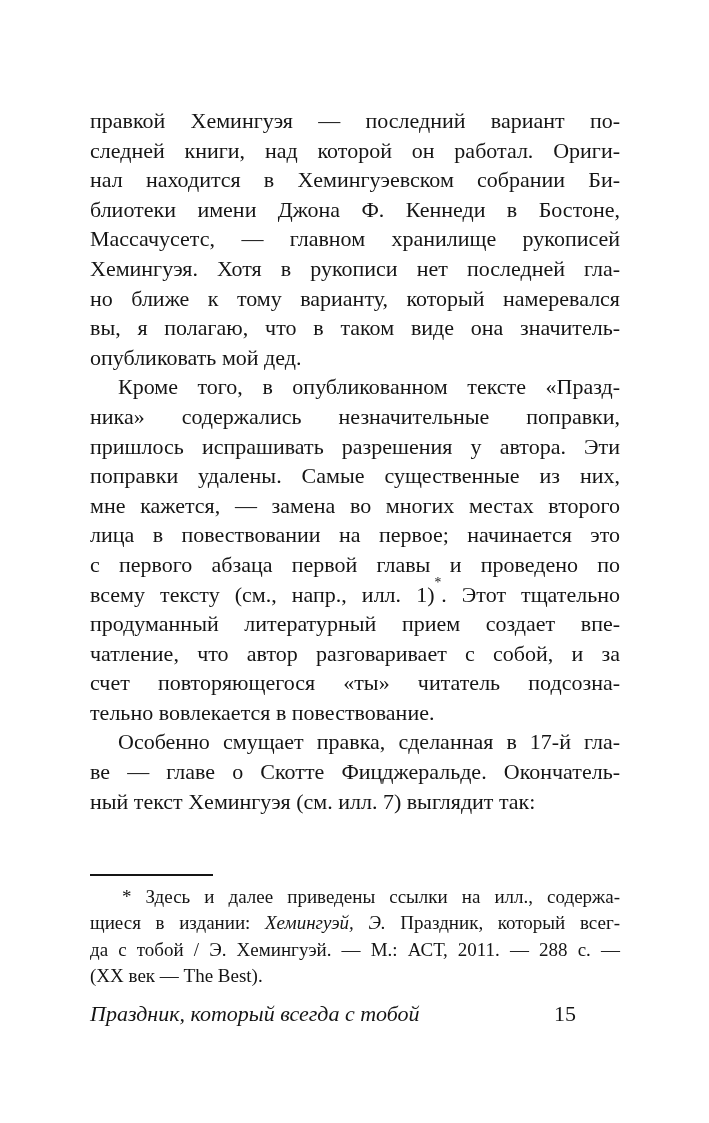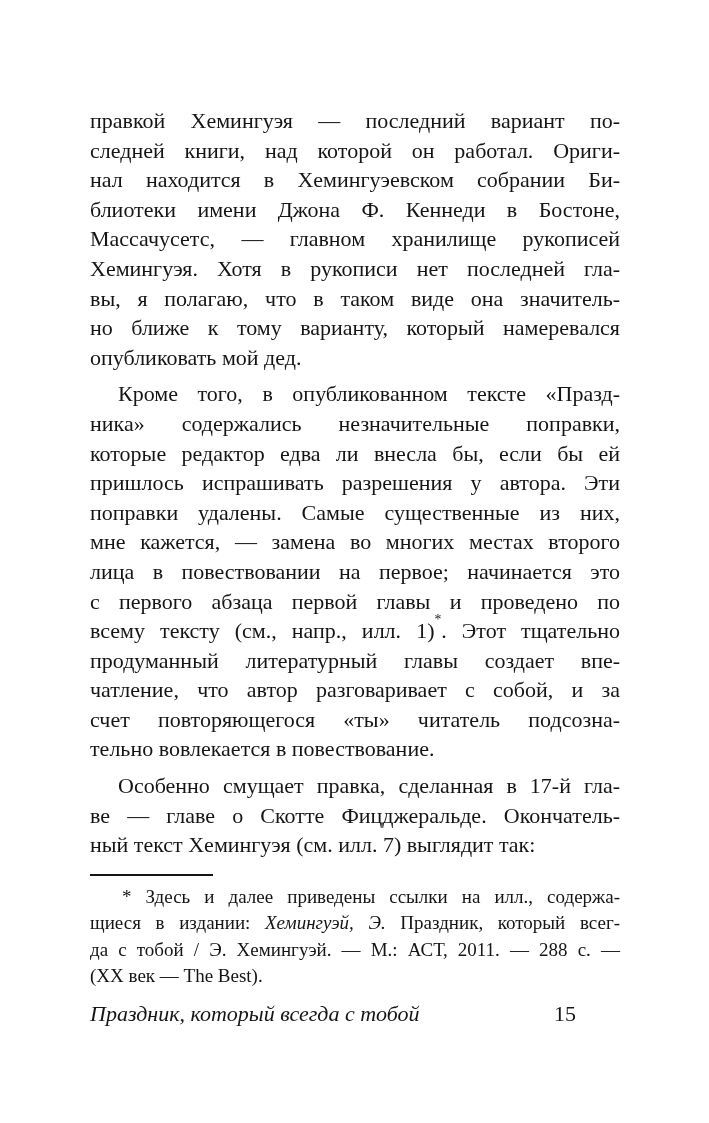--- a/index.html
+++ b/index.html
@@ -15,21 +15,21 @@
   .body-text {
     position: absolute;
     left: 90px;
     top: 106px;
     width: 530px;
     font-size: 22px;
     line-height: 29.6px;
   }
   .jl { text-align: justify; text-align-last: justify; text-justify: inter-word; }
   .ll { text-align: left; text-align-last: left; }
-  .ind { text-indent: 28px; margin-top: 7px; }
+  .ind { text-indent: 28px; }
   sup.star {
     font-size: 0.62em;
     position: relative;
     top: -0.45em;
     line-height: 0;
   }
   .footnote {
     position: absolute;
     left: 90px;
     top: 874px;
@@ -69,36 +69,35 @@
 
   <div class="body-text">
 
     <div>
       <div class="jl">правкой Хемингуэя — последний вариант по-</div>
       <div class="jl">следней книги, над которой он работал. Ориги-</div>
       <div class="jl">нал находится в Хемингуэевском собрании Би-</div>
       <div class="jl">блиотеки имени Джона Ф. Кеннеди в Бостоне,</div>
       <div class="jl">Массачусетс, — главном хранилище рукописей</div>
       <div class="jl">Хемингуэя. Хотя в рукописи нет последней гла-</div>
+      <div class="jl">но ближе к тому варианту, который намеревался</div>
       <div class="jl">вы, я полагаю, что в таком виде она значитель-</div>
-      <div class="jl">но ближе к тому варианту, который намеревался</div>
       <div class="ll">опубликовать мой дед.</div>
     </div>
 
     <div>
       <div class="jl ind">Кроме того, в опубликованном тексте «Празд-</div>
       <div class="jl">ника» содержались незначительные поправки,</div>
-      <div class="jl">которые редактор едва ли внесла бы, если бы ей</div>
       <div class="jl">пришлось испрашивать разрешения у автора. Эти</div>
       <div class="jl">поправки удалены. Самые существенные из них,</div>
       <div class="jl">мне кажется, — замена во многих местах второго</div>
       <div class="jl">лица в повествовании на первое; начинается это</div>
       <div class="jl">с первого абзаца первой главы и проведено по</div>
       <div class="jl"><span>всему тексту (см., напр., илл. 1)</span><sup class="star">*</sup><span>. Этот тщательно</span></div>
-      <div class="jl">продуманный литературный главы создает впе-</div>
+      <div class="jl">продуманный литературный прием создает впе-</div>
       <div class="jl">чатление, что автор разговаривает с собой, и за</div>
       <div class="jl">счет повторяющегося «ты» читатель подсозна-</div>
       <div class="ll">тельно вовлекается в повествование.</div>
     </div>
 
     <div>
       <div class="jl ind">Особенно смущает правка, сделанная в 17-й гла-</div>
       <div class="jl">ве — главе о Скотте Фицджеральде. Окончатель-</div>
       <div class="ll">ный текст Хемингуэя (см. илл. 7) выглядит так:</div>
     </div>

